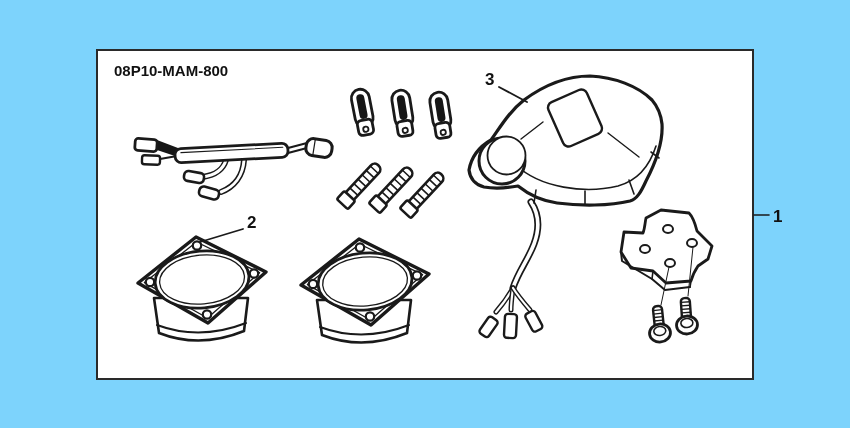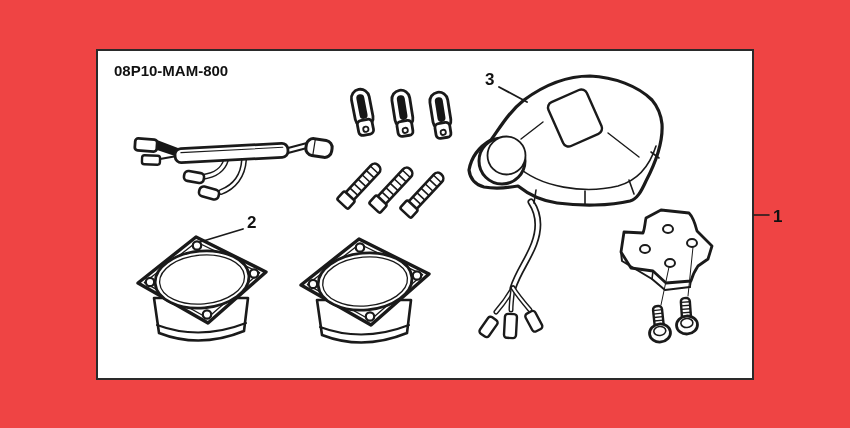--- a/index.html
+++ b/index.html
@@ -1,16 +1,16 @@
 <!DOCTYPE html>
 <html><head>
 <meta charset="utf-8">
 <style>
   html,body{margin:0;padding:0;background:#ffffff;}
-  .stage{position:relative;width:850px;height:428px;background:#ef4444;overflow:hidden;
+  .stage{position:relative;width:850px;height:428px;background:#7dd3fc;overflow:hidden;
          font-family:"Liberation Sans",sans-serif;}
   svg{display:block;}
   .ln{stroke:#1a1a1a;fill:none;stroke-linecap:round;stroke-linejoin:round;}
   .wh{fill:#ffffff;stroke:#1a1a1a;stroke-linejoin:round;stroke-linecap:round;}
   .pn{font:bold 15px "Liberation Sans",sans-serif;fill:#111111;}
   .callout{font:bold 17px "Liberation Sans",sans-serif;fill:#111111;}
 </style>
 </head>
 <body>
 

